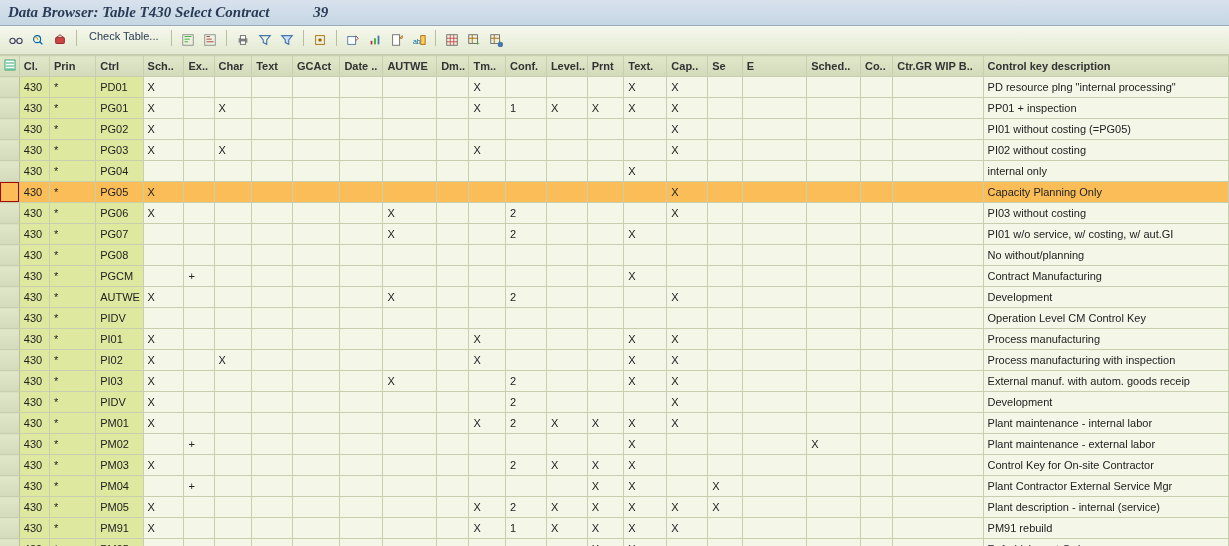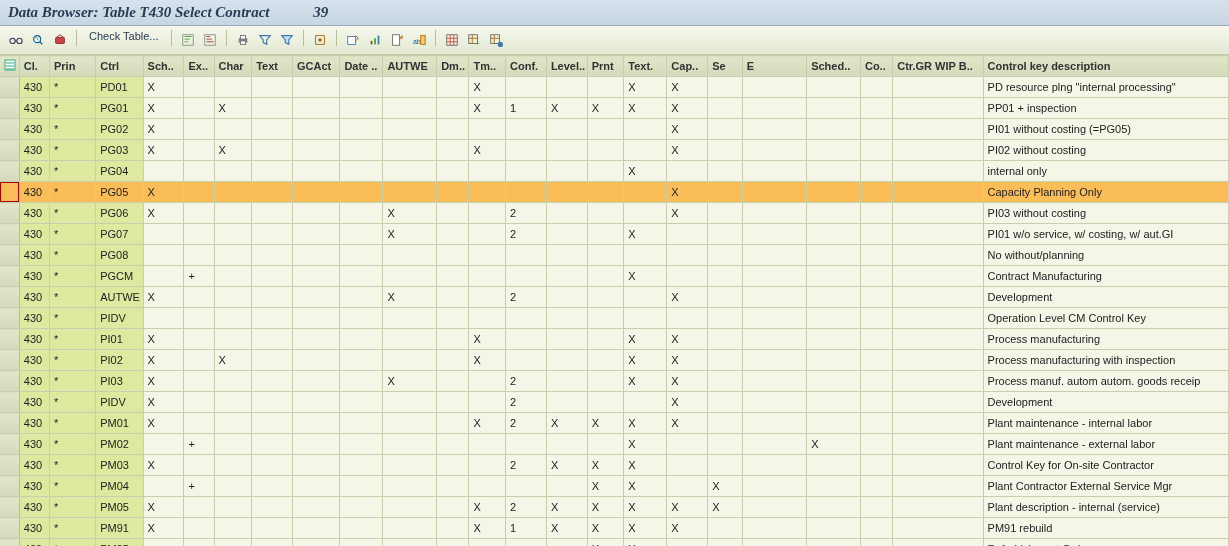--- a/index.html
+++ b/index.html
@@ -607,21 +607,21 @@
           <td class="txt">2</td>
           <td class="txt"></td>
           <td class="txt"></td>
           <td class="txt">X</td>
           <td class="txt">X</td>
           <td class="txt"></td>
           <td class="txt"></td>
           <td class="txt"></td>
           <td class="txt"></td>
           <td class="txt"></td>
-          <td class="txt">Process manuf. autom autom. goods receip</td>
+          <td class="txt">External manuf. with autom. goods receip</td>
         </tr>
         <tr>
           <td class="rowsel"></td>
           <td class="key">430</td>
           <td class="key">*</td>
           <td class="key">PIDV</td>
           <td class="txt">X</td>
           <td class="txt"></td>
           <td class="txt"></td>
           <td class="txt"></td>

